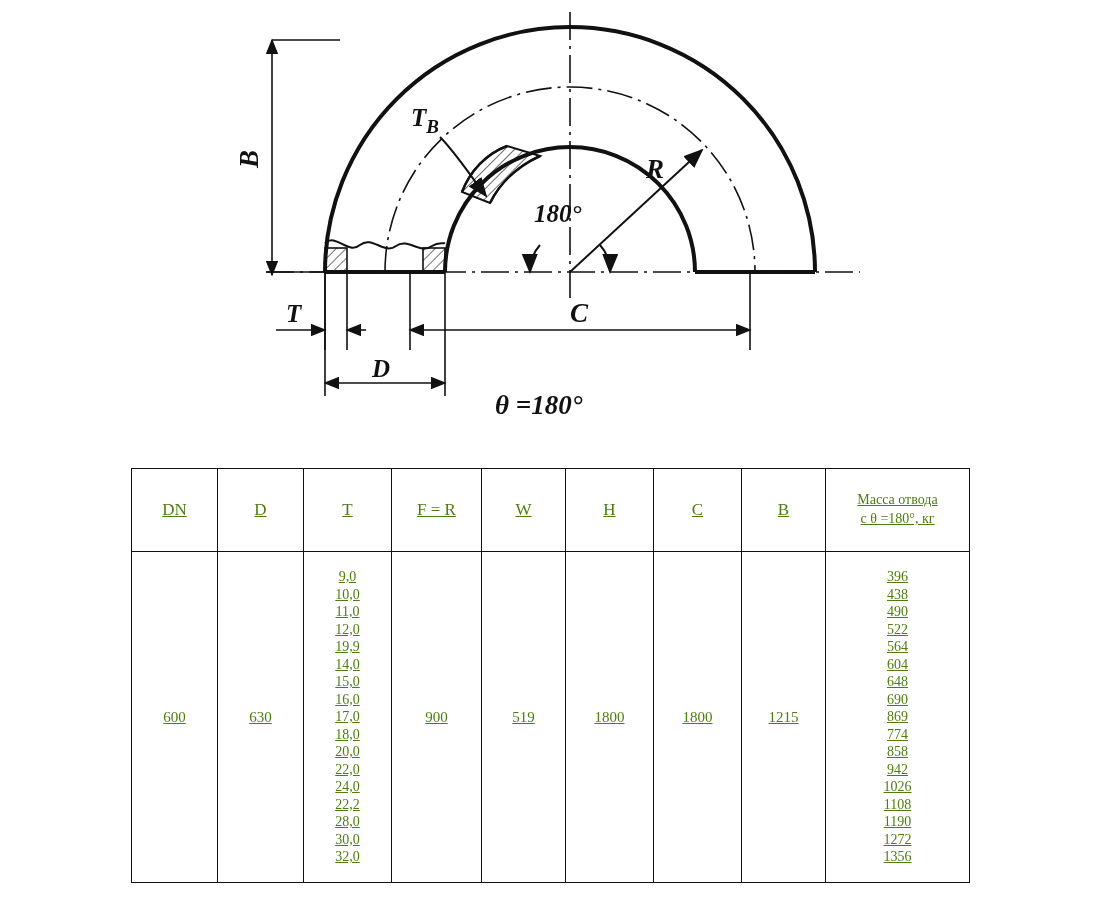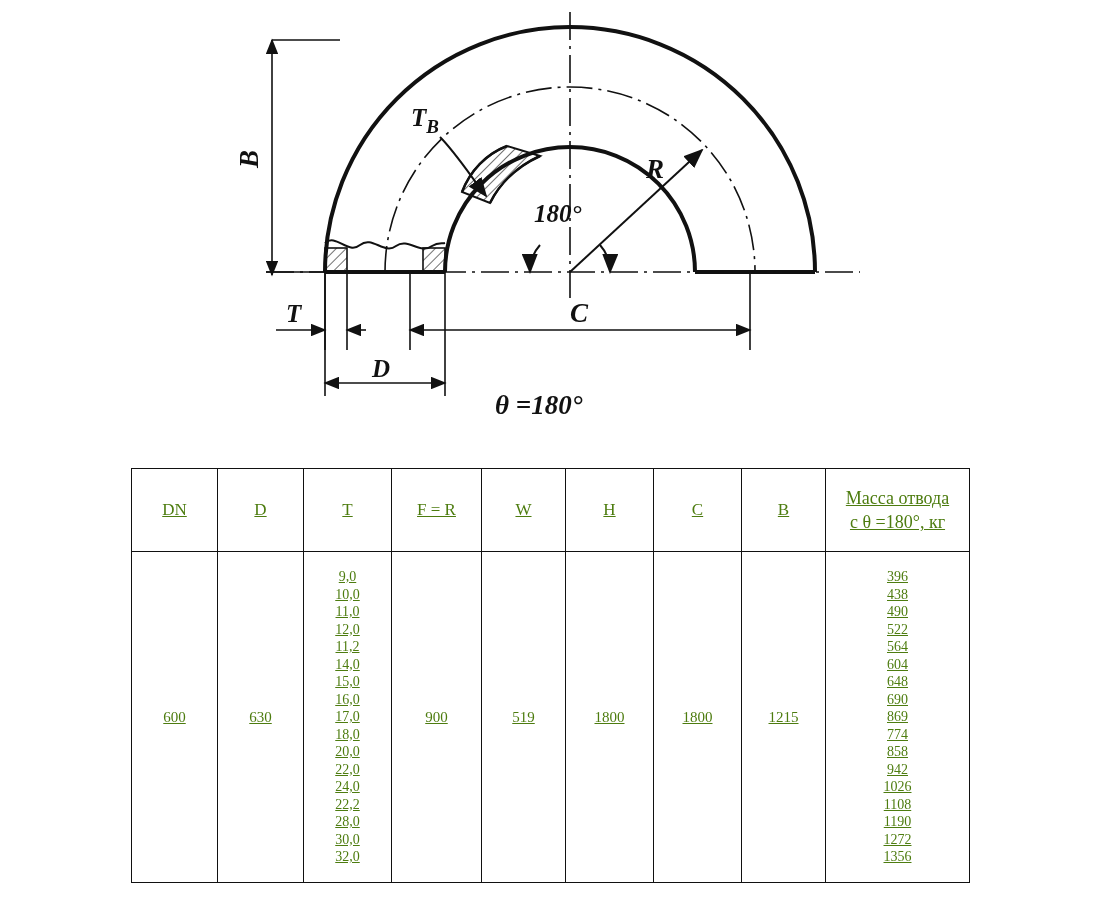--- a/index.html
+++ b/index.html
@@ -59,21 +59,21 @@
     text-align: center;
     vertical-align: middle;
     padding: 0;
   }
   table.spec thead th {
     height: 82px;
     font-weight: normal;
     font-size: 17px;
   }
   table.spec thead th.mass-head {
-    font-size: 18px;
+    font-size: 14px;
     line-height: 1.35;
   }
   table.spec tbody td {
     height: 330px;
     font-size: 15px;
   }
   .stack {
     display: block;
     line-height: 1.25;
     font-size: 14px;
@@ -232,21 +232,21 @@
       <tbody>
         <tr>
           <td>600</td>
           <td>630</td>
           <td>
             <span class="stack">
                 <span>9,0</span>
                 <span>10,0</span>
                 <span>11,0</span>
                 <span>12,0</span>
-                <span>11,2</span>
+                <span>19,9</span>
                 <span>14,0</span>
                 <span>15,0</span>
                 <span>16,0</span>
                 <span>17,0</span>
                 <span>18,0</span>
                 <span>20,0</span>
                 <span>22,0</span>
                 <span>24,0</span>
                 <span>22,2</span>
                 <span>28,0</span>

